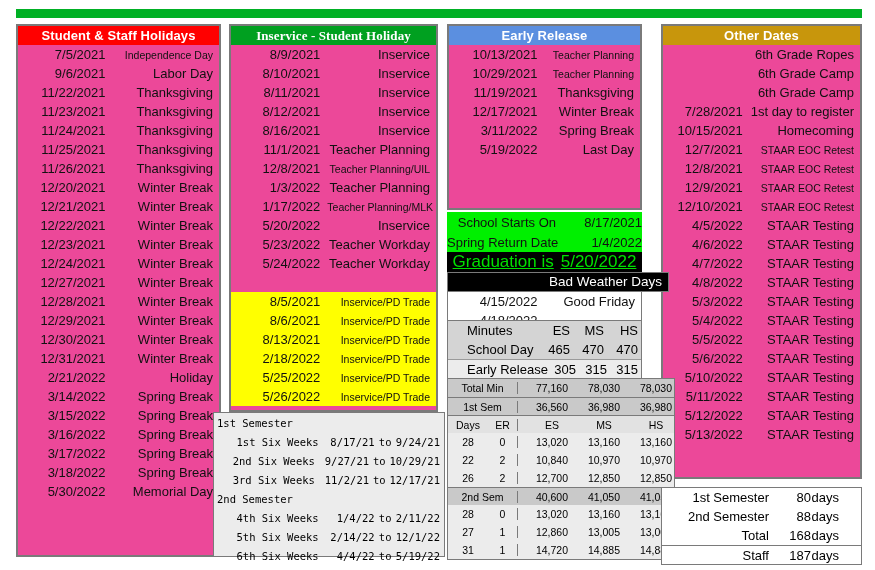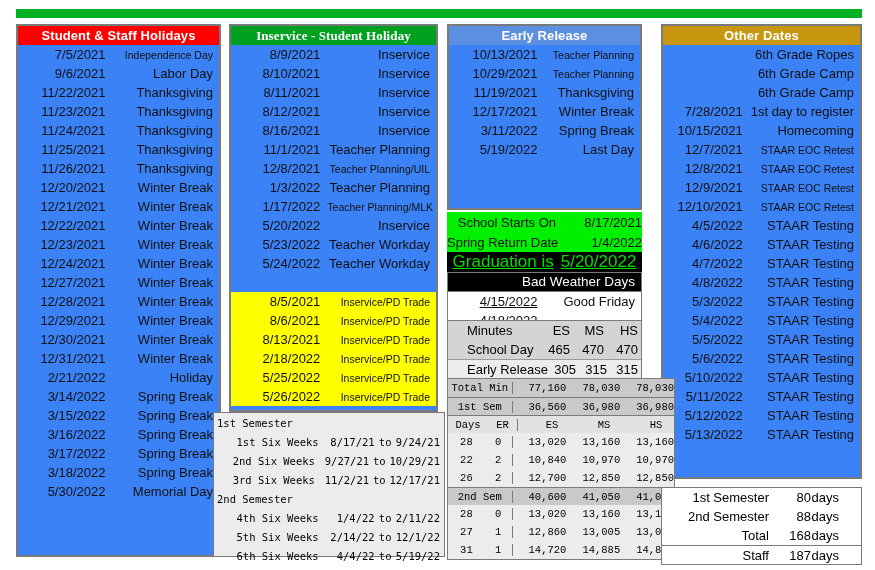--- a/index.html
+++ b/index.html
@@ -11,21 +11,21 @@
     overflow: hidden;
   }
   #root { position: relative; width: 875px; height: 570px; }
 
   .green-bar {
     position: absolute; left: 16px; top: 9px; width: 846px; height: 9px;
     background: #00B025;
   }
 
   
-  .col { position: absolute; background: #3b82f6; border: 2px solid #7a7a7a; }
+  .col { position: absolute; background: #ec4899; border: 2px solid #7a7a7a; }
   .col-hdr {
     height: 19px; line-height: 19px; text-align: center;
     font-weight: bold; font-size: 13px; color: #ffffff;
     letter-spacing: .1px;
   }
   .rows { }
   .row { height: 19px; display: flex; align-items: center; }
   .row .d {
     width: 47%; text-align: right; padding-right: 7px;
     font-size: 13px; color: #111; white-space: nowrap;
@@ -62,46 +62,46 @@
   .kd.green { background: #00F000; color: #111; }
   .kd .lbl { flex: 1; text-align: right; padding-right: 6px; white-space: nowrap; }
   .kd .val { width: 80px; text-align: right; padding-left: 2px; white-space: nowrap; }
   .kd.grad { background: #000000; justify-content: center; }
   .kd.grad span {
     color: #00E000; text-decoration: underline; font-size: 17px;
   }
   .kd.grad .g2 { margin-left: 7px; }
 
   #badweather {
-    position: absolute; left: 447px; top: 272px; width: 195px;
+    position: absolute; left: 447px; top: 272px; width: 222px;
     height: 20px; background: #000000; border: 1px solid #7a7a7a;
     color: #ffffff; font-size: 13.5px; text-align: right;
     line-height: 18px; padding-right: 6px;
   }
   #bwdates {
     position: absolute; left: 447px; top: 292px; width: 195px;
     background: #ffffff; border: 1px solid #7a7a7a; border-top: none;
   }
-  #bwdates .row .d { width: 50%; text-decoration: underline; }
+  #bwdates .row .d { width: 50%; }
 
   
   #minutes {
     position: absolute; left: 447px; top: 320px; width: 195px;
     border: 1px solid #7a7a7a; background: #ECECEC;
   }
   .mrow { height: 19px; display: flex; align-items: center; font-size: 13px;
           border-top: 1px solid #9a9a9a; }
   .mrow:first-child { border-top: none; background: #D4D4D4; }
   .mrow .mlbl { flex: 1; padding-left: 19px; white-space: nowrap; }
   .mrow .mv { width: 34px; text-align: right; padding-right: 3px; }
 
   
   #daysgrid {
     position: absolute; left: 447px; top: 378px; width: 228px;
-    font-family: Liberation Mono, monospace; font-size: 10.5px;
+    font-family: Liberation Sans, sans-serif; font-size: 10.5px;
     border: 1px solid #7a7a7a; background: #ECECEC;
   }
   .drow { height: 18px; display: flex; align-items: center; }
   .drow .c1 { width: 40px; text-align: center; }
   .drow .c2 { width: 29px; text-align: center; }
   .drow .cw { width: 69px; text-align: center; }
   .drow .cv { flex: 1; text-align: center; padding-left: 16px; }
   .drow.tot { background: #C9C9C9; font-weight: normal; }
   .drow.sep { border-top: 1px solid #7a7a7a; }
   .drow.hdr { background: #E2E2E2; }

